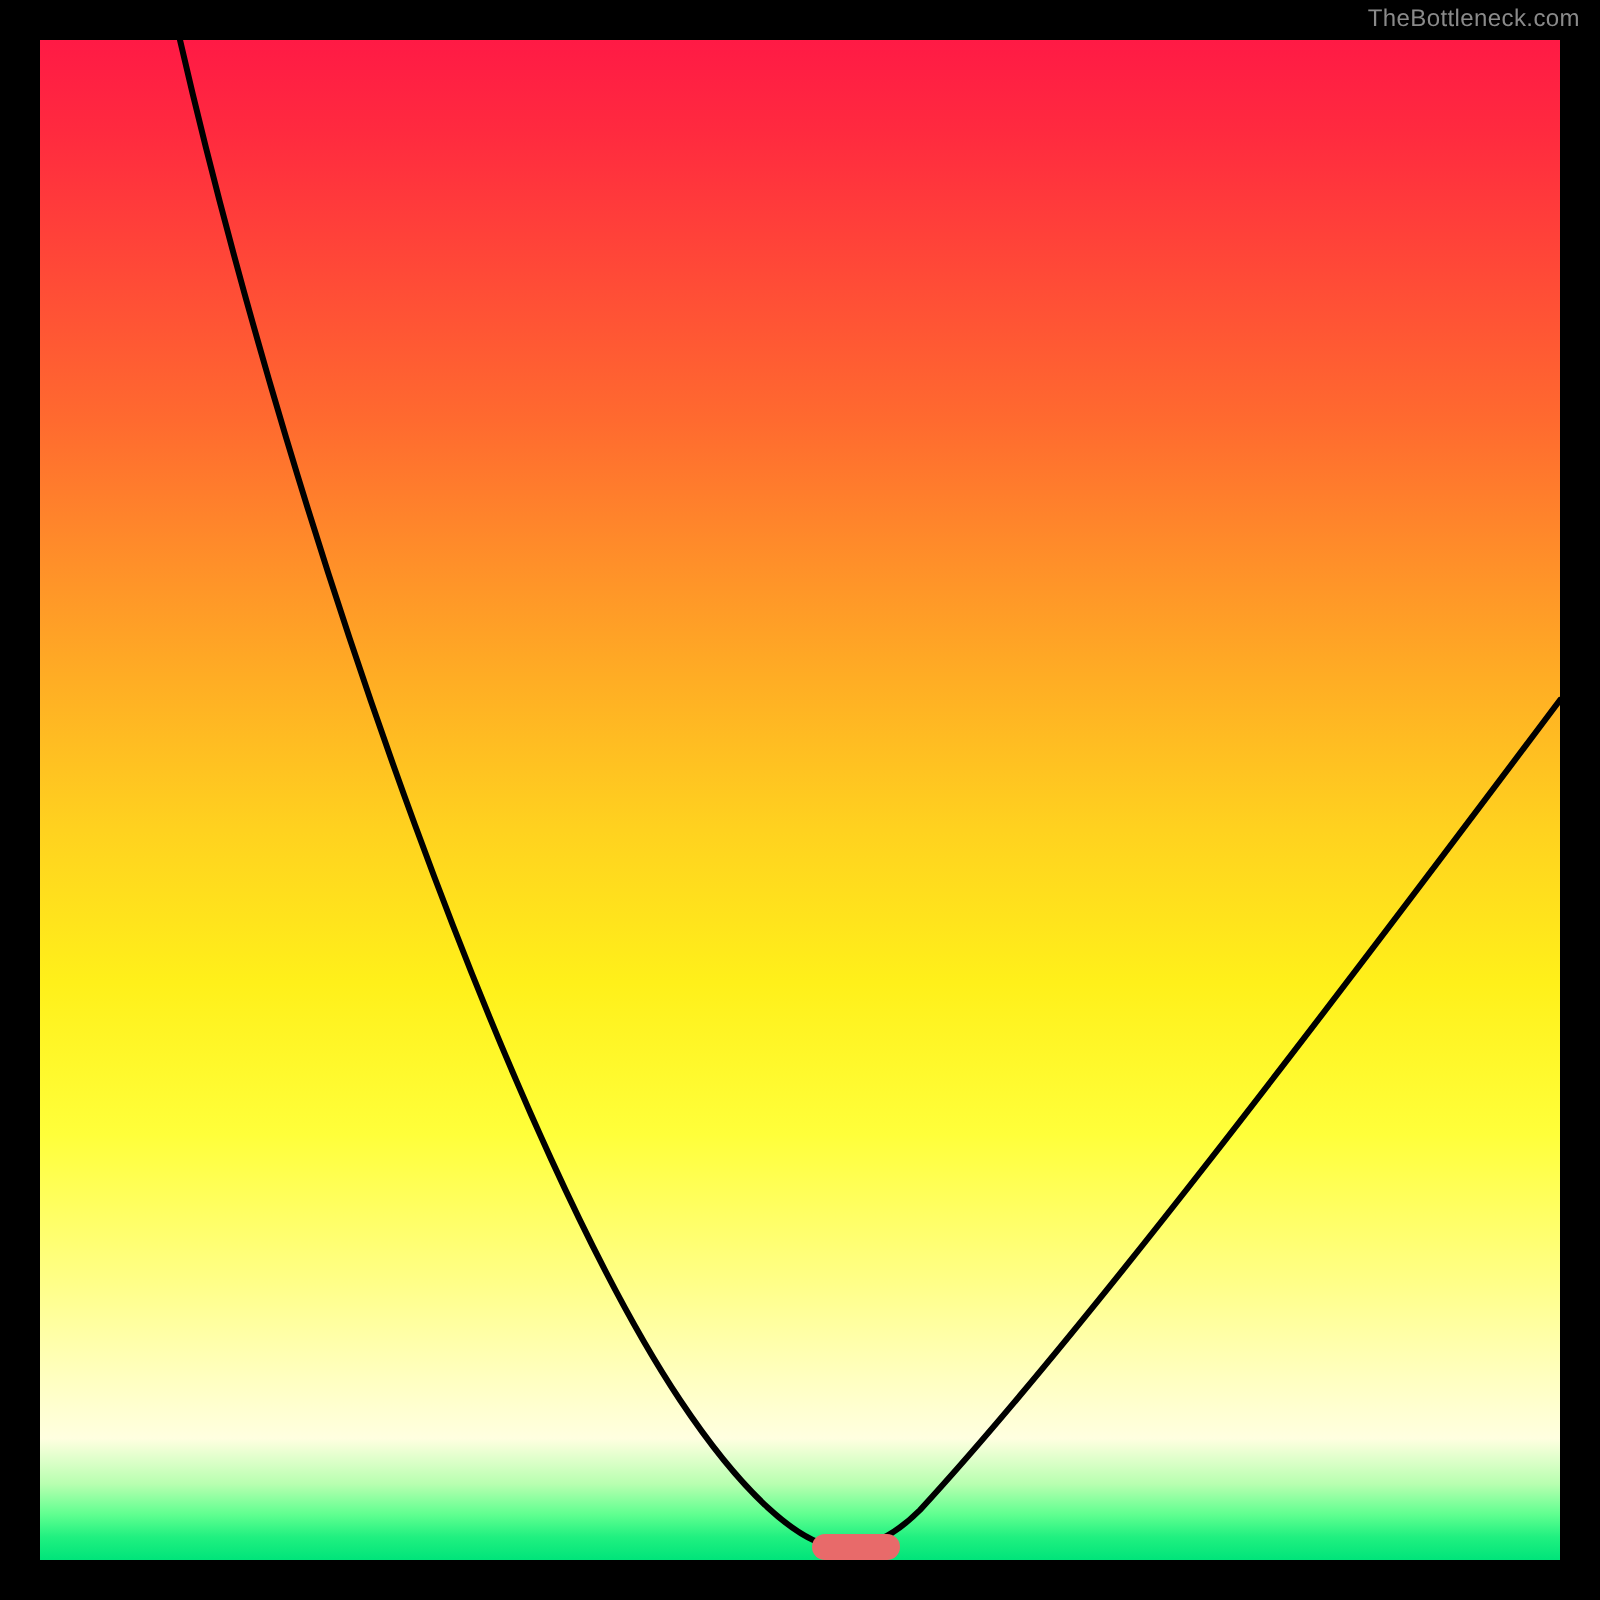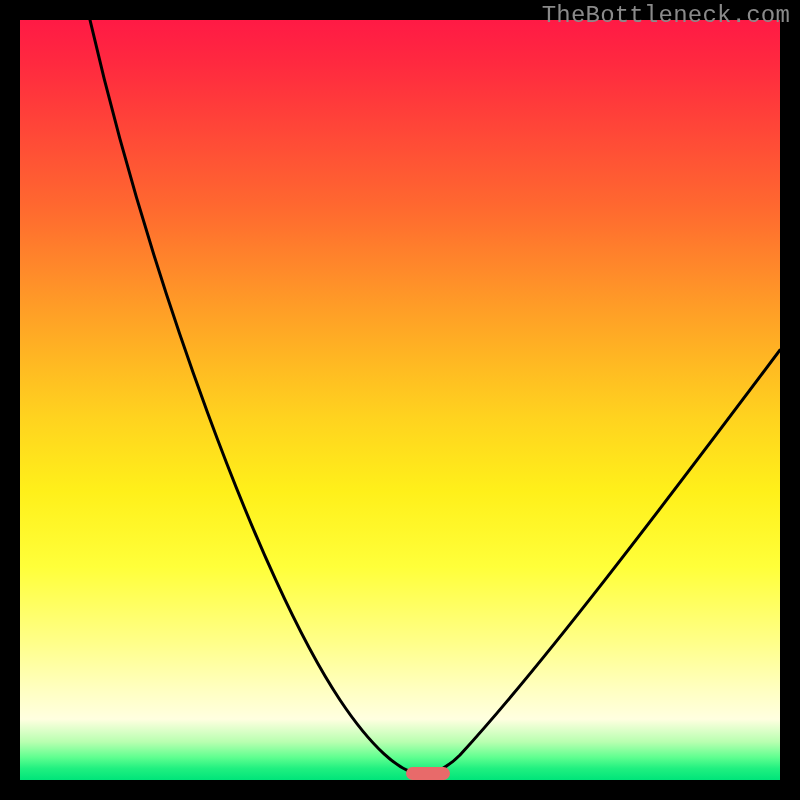--- a/index.html
+++ b/index.html
@@ -58,25 +58,24 @@
   .marker {
     position: absolute;
     background: #e86a6a;
     border-radius: 999px;
   }
   .watermark {
     position: absolute;
     top: 2px;
     right: 10px;
     color: #8a8a8a;
-    font-size: 24px;
+    font-size: 12px;
     font-weight: 500;
     letter-spacing: 0.2px;
     user-select: none;
-    font-family: Liberation Mono, monospace;
   }
 </style>
 </head>
 <body>
 
 <div class="frame">
   <div class="plot-area">
     <div class="gradient"></div>
     <svg class="curve" viewBox="0 0 760 760" preserveAspectRatio="none">
       <path fill="none" stroke="#000" stroke-width="3" stroke-linecap="round" stroke-linejoin="round" d="M 70 0 C 130 260, 240 560, 320 680 C 350 725, 380 754, 402 754 C 412 754, 425 750, 440 735 C 520 648, 640 490, 760 330"></path>

